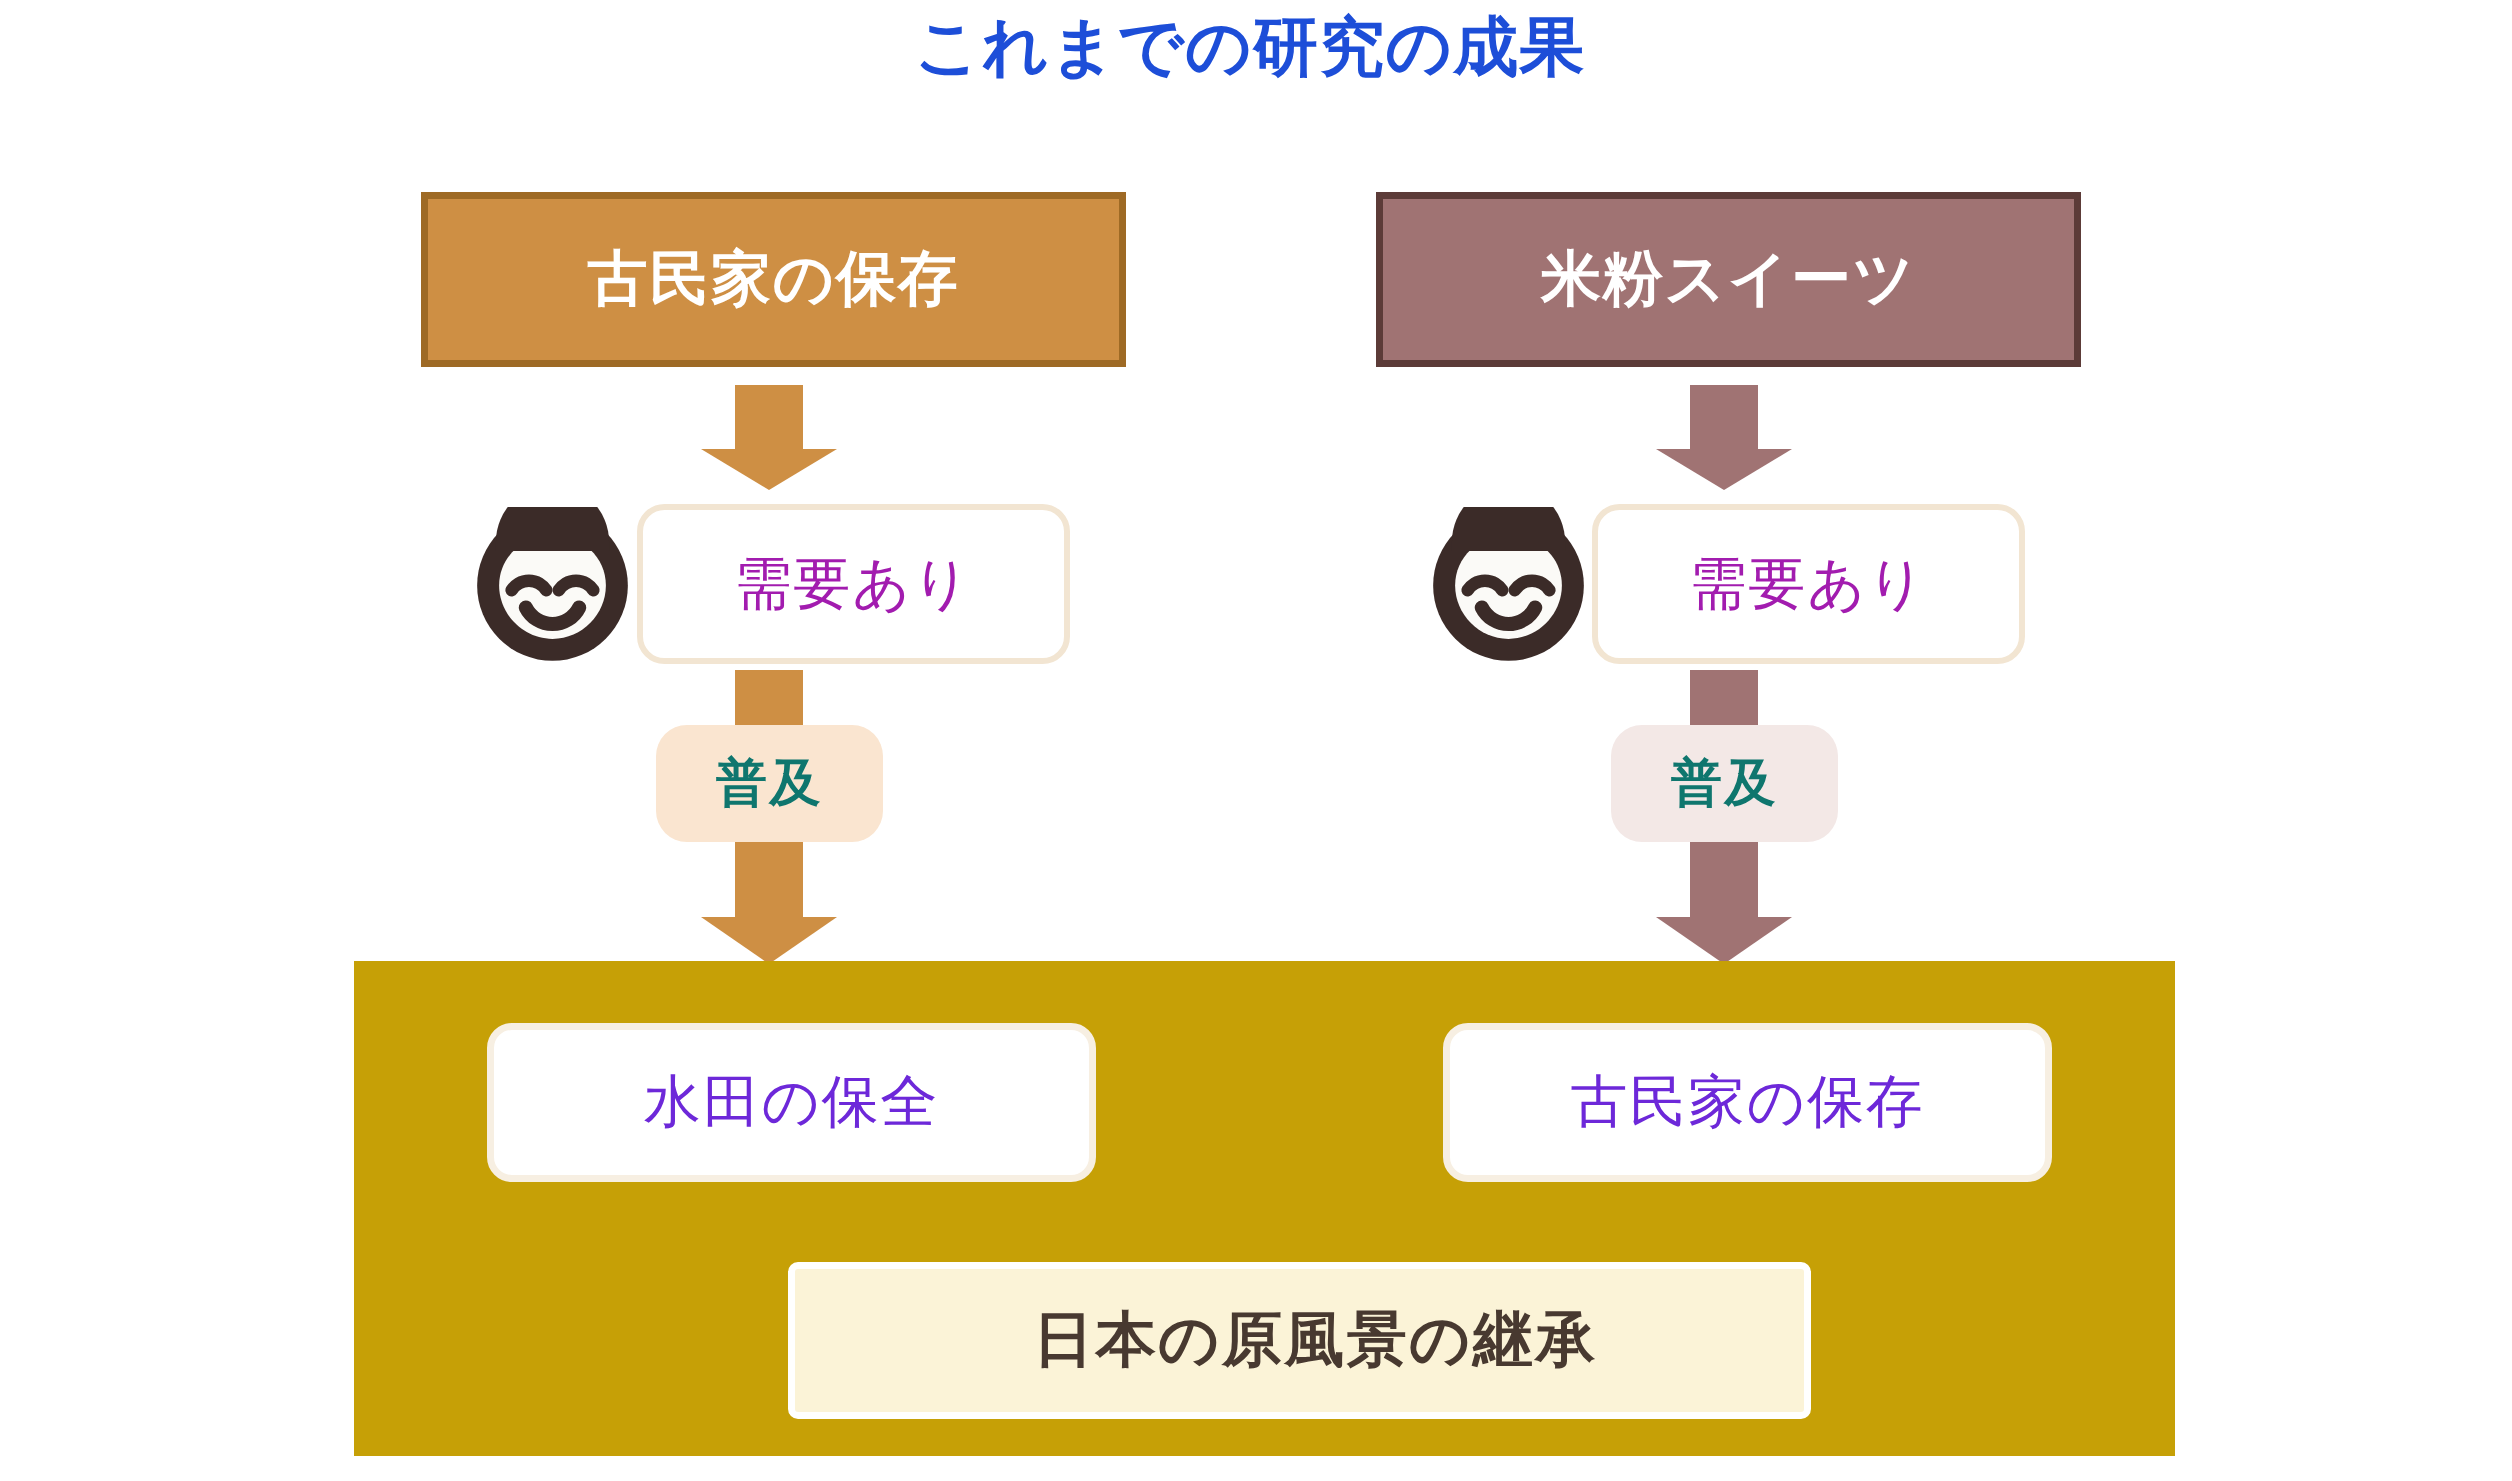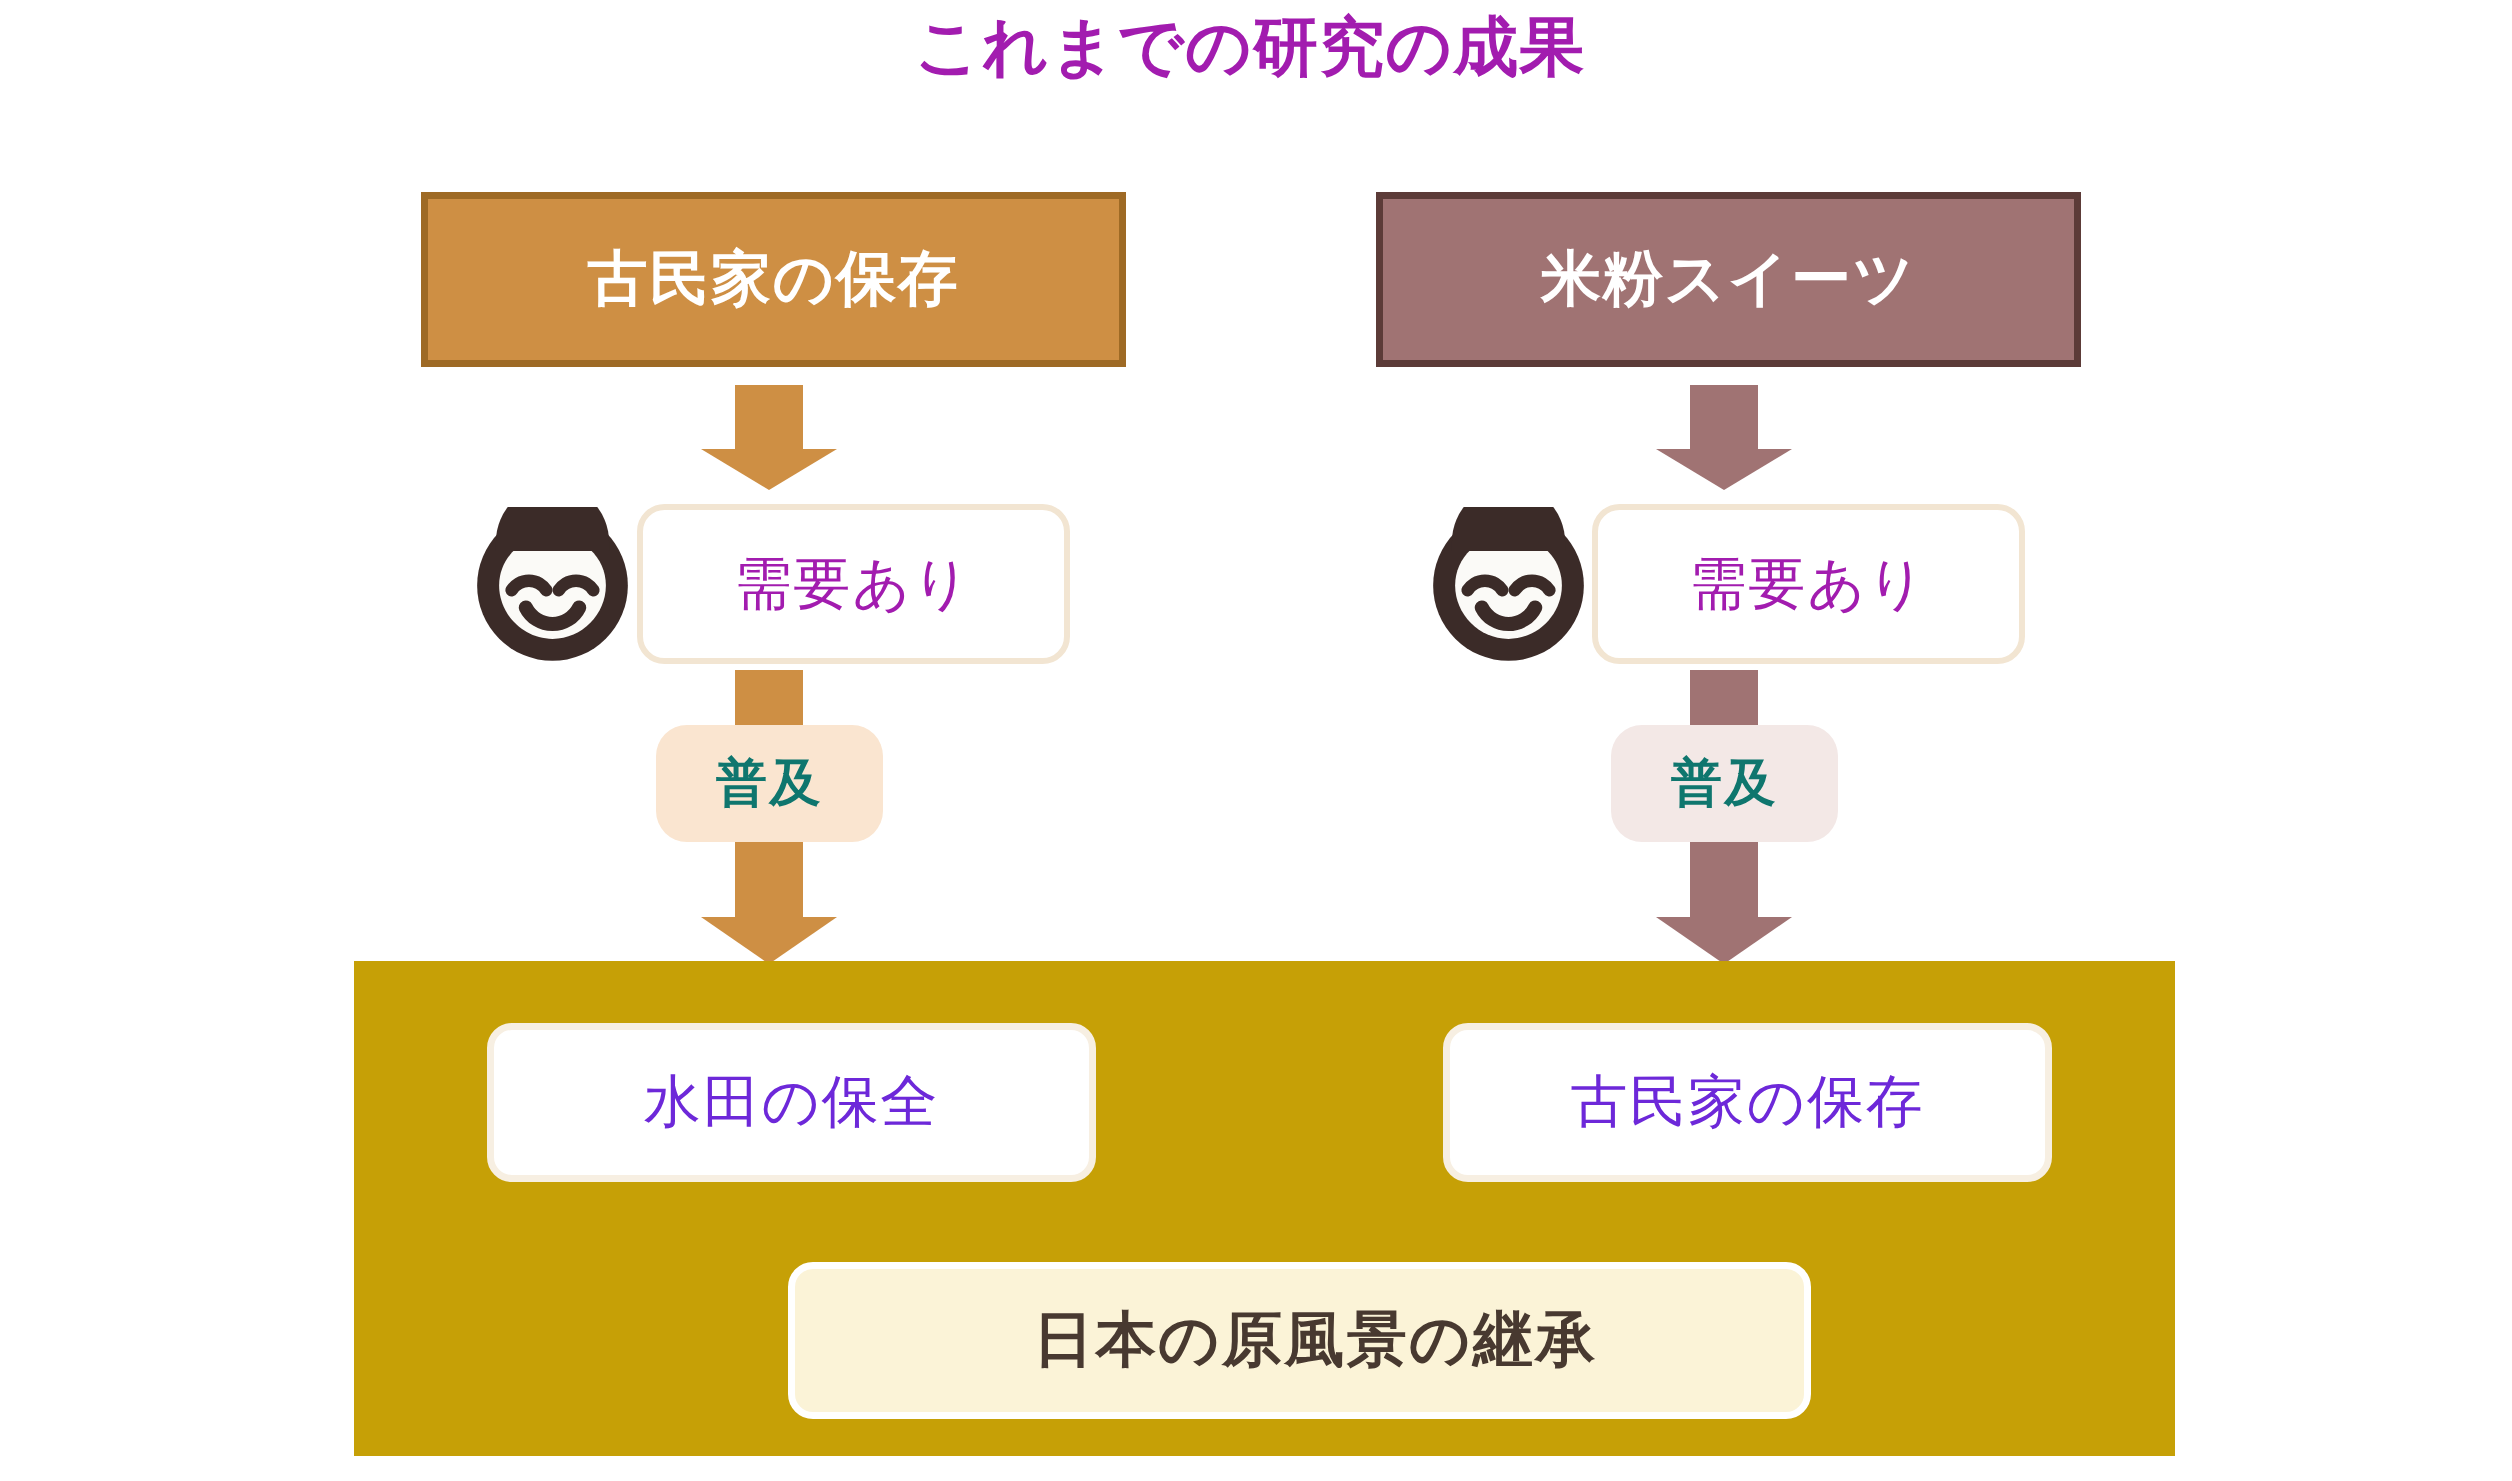--- a/index.html
+++ b/index.html
@@ -20,21 +20,21 @@
 
   
   .page-title {
     position: absolute;
     left: 0;
     top: 6px;
     width: 2500px;
     text-align: center;
     font-size: 65px;
     font-weight: 700;
-    color: #a21caf;
+    color: #1d4ed8;
     letter-spacing: 1.2px;
     line-height: 1.25;
     white-space: nowrap;
   }
 
   
   .cat-box {
     position: absolute;
     box-sizing: border-box;
     display: flex;
@@ -204,21 +204,21 @@
     box-sizing: border-box;
     display: flex;
     align-items: center;
     justify-content: center;
     left: 788px;
     top: 1262px;
     width: 1023px;
     height: 157px;
     background: #fbf3d7;
     border: 7.2px solid #ffffff;
-    border-radius: 25px;
+    border-radius: 10px;
     font-size: 60px;
     font-weight: 700;
     color: #483930;
     letter-spacing: 2.4px;
     white-space: nowrap;
     padding-left: 32px;
   }
 </style>
 </head>
 <body>

